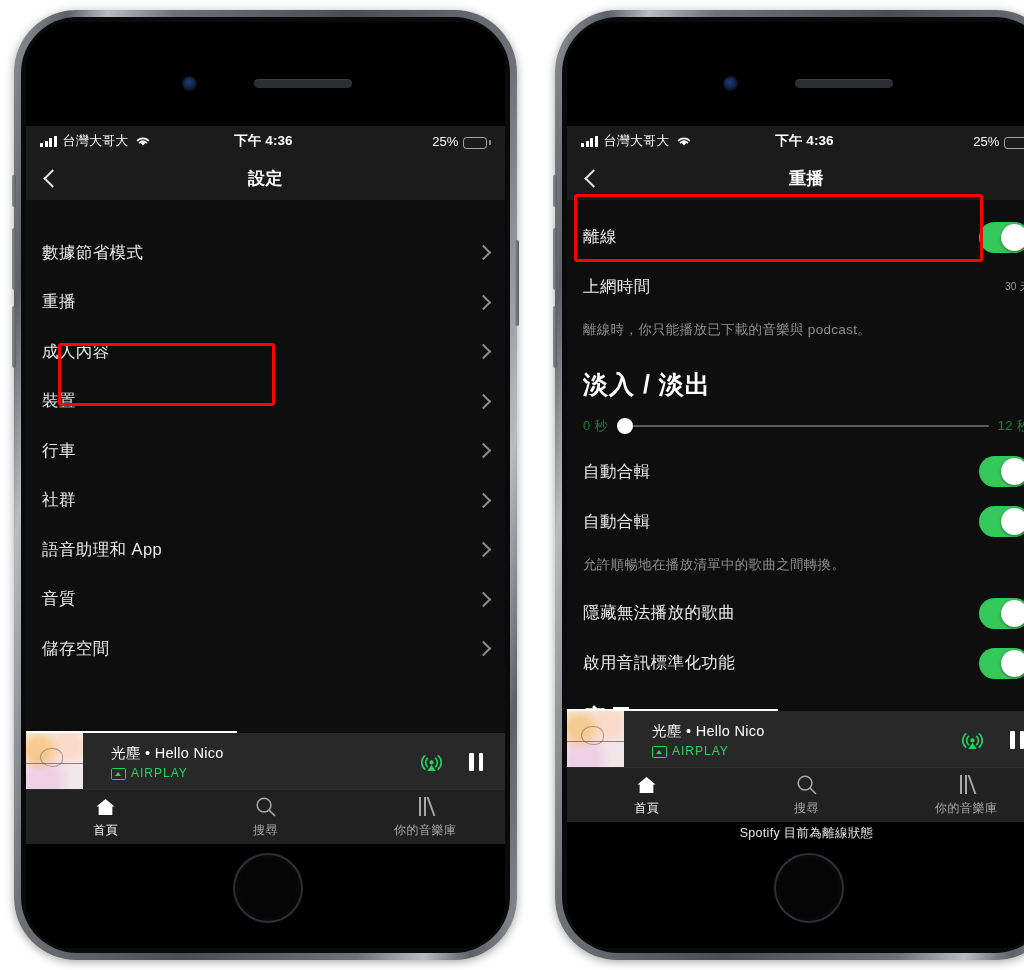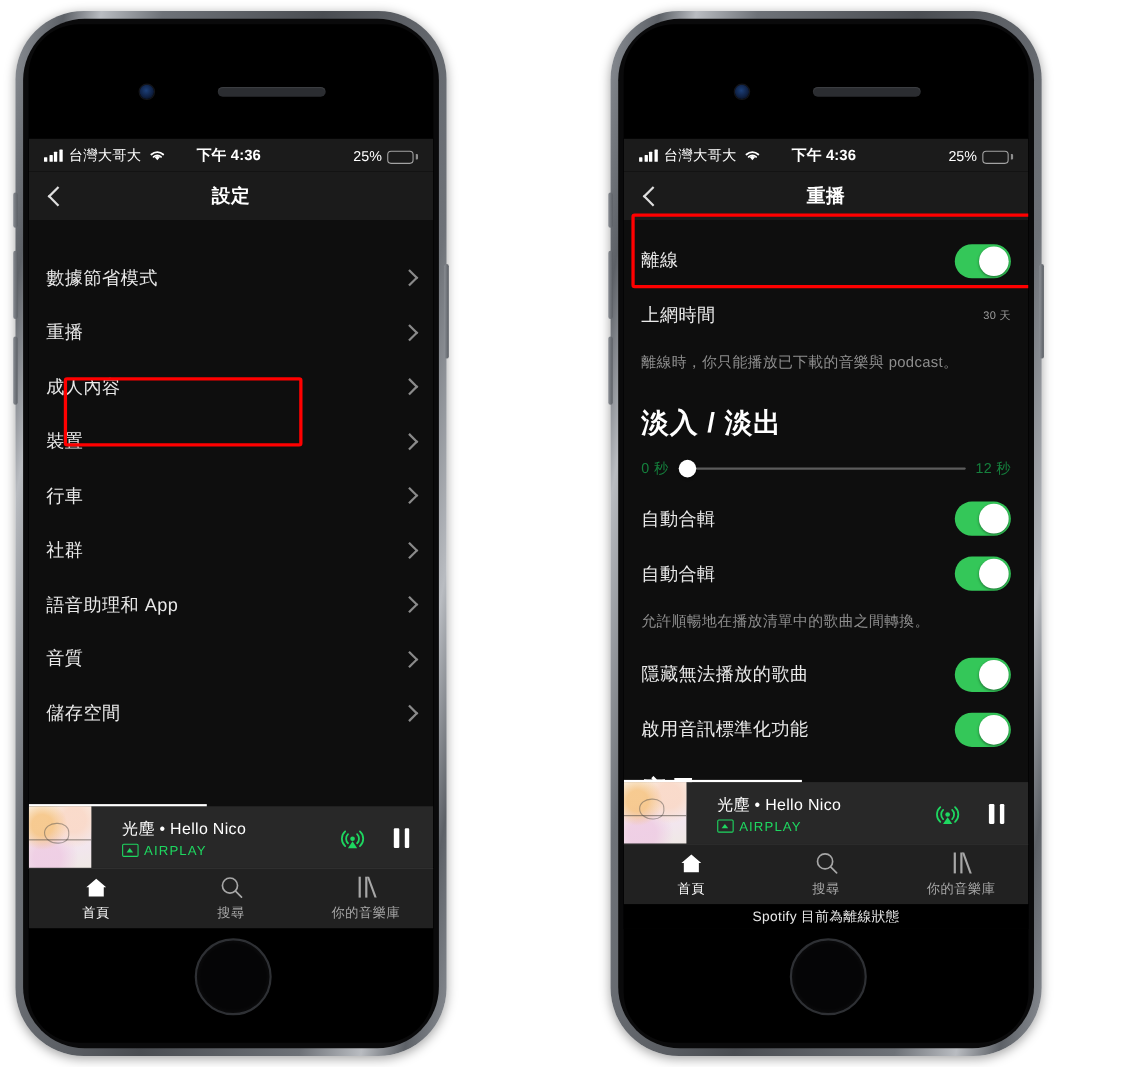--- a/index.html
+++ b/index.html
@@ -3,21 +3,21 @@
 <meta charset="utf-8">
 <style>
   html,body{margin:0;padding:0;background:#ffffff;}
   body{
     width:1024px;height:970px;position:relative;overflow:hidden;
     font-family:"Liberation Sans","DejaVu Sans",sans-serif;
   }
   .stage{position:absolute;inset:0;background:#ffffff;}
 
   
-  .phone{position:absolute;top:10px;width:392px;height:950px;}
+  .phone{position:absolute;top:10px;width:503px;height:950px;}
   .phone.left{left:14px;}
   .phone.right{left:555px;}
 
   .frame-outer{
     position:absolute;inset:0;border-radius:62px;
     background:linear-gradient(100deg,#8d9197 0%,#5d6167 8%,#b9bcc1 14%,#6e7278 24%,
       #4a4d52 50%,#6e7278 76%,#b9bcc1 86%,#5d6167 93%,#8d9197 100%);
     box-shadow:0 2px 10px rgba(0,0,0,.35);
   }
   .frame-inner{
@@ -153,21 +153,21 @@
   }
   .np-art:after{
     content:"";position:absolute;left:0;right:0;top:52%;height:1px;background:rgba(60,55,50,.55);
   }
   .np-art:before{
     content:"";position:absolute;left:24%;top:26%;width:38%;height:30%;
     border:1px solid rgba(90,85,80,.5);border-radius:52% 48% 44% 56%;
   }
   .np-txt{padding-left:28px;display:flex;flex-direction:column;gap:3px;}
   .np-title{color:#fff;font-size:14.5px;letter-spacing:.3px;}
-  .np-sub{display:flex;align-items:center;gap:5px;color:#1ed760;font-size:12px;letter-spacing:1px;}
+  .np-sub{display:flex;align-items:flex-end;gap:5px;color:#1ed760;font-size:12px;letter-spacing:1px;}
   .ap-box{width:13px;height:10px;border:1.4px solid #1ed760;border-radius:1.5px;position:relative;}
   .ap-box:after{content:"";position:absolute;left:50%;top:50%;margin-left:-3.2px;margin-top:-1.6px;border-left:3.2px solid transparent;border-right:3.2px solid transparent;border-bottom:4px solid #1ed760;}
   .np-ctl{margin-left:auto;display:flex;align-items:center;gap:26px;padding-right:22px;}
   .airplay{width:23px;height:23px;position:relative;}
   .pause{display:flex;gap:5px;}
   .pause i{display:block;width:4.5px;height:18px;background:#fff;border-radius:1px;}
 
   
   .tabbar{
     position:absolute;left:0;right:0;bottom:0;height:54px;background:#212121;

